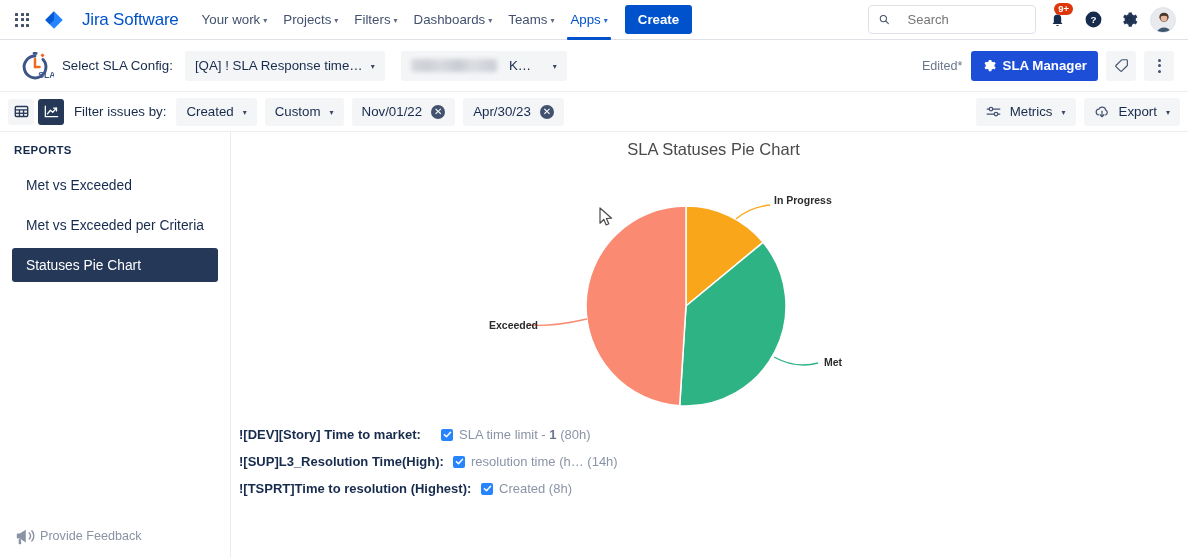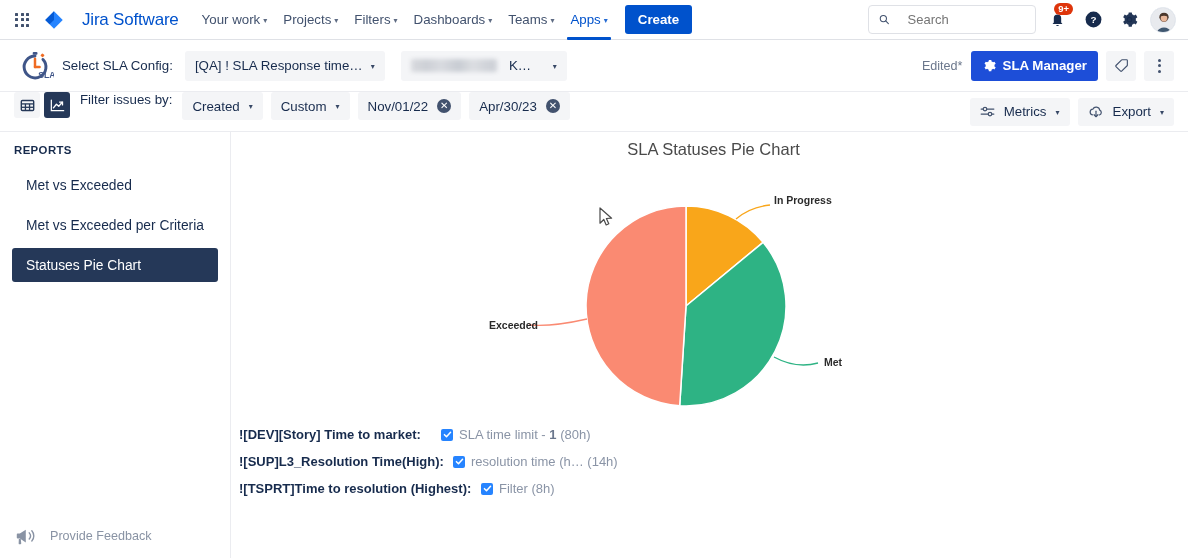--- a/index.html
+++ b/index.html
@@ -88,21 +88,21 @@
   .pillbtn.primary{ background:#1d4ed8; color:#fff; }
   .sqbtn{
     background:#f4f5f7; border:none; border-radius:3px; width:30px; height:30px;
     display:flex;align-items:center;justify-content:center;cursor:pointer;
   }
   .dots{ display:flex; flex-direction:column; gap:2.5px; align-items:center;}
   .dots i{ width:3px;height:3px;border-radius:50%;background:#42526e;display:block;}
 
   
   .filterbar{
-    height:40px; display:flex; padding:0 14px;
+    height:40px; display:flex; align-items:center; padding:0 8px;
     border-bottom:1px solid #ebecf0;
   }
   .viewtoggle{ display:flex; gap:4px; margin-right:10px;}
   .vbtn{
     width:26px;height:26px;border-radius:3px;background:#f4f5f7;
     display:flex;align-items:center;justify-content:center;cursor:pointer;
   }
   .vbtn.active{ background:#253858; }
   .filt-label{ font-size:13.3px; color:#172b4d; margin-right:10px; white-space:nowrap;}
   .chip{
@@ -126,21 +126,21 @@
   .sb-title{
     font-size:11.4px; font-weight:700; color:#172b4d; letter-spacing:.4px;
     padding:0 14px; margin-bottom:12px;
   }
   .sb-item{
     height:34px; display:flex; align-items:center; padding:0 14px; margin:0 12px 6px 12px;
     font-size:13.8px; color:#172b4d; border-radius:3px; cursor:pointer; white-space:nowrap;
   }
   .sb-item.active{ background:#253858; color:#fff; }
   .feedback{
-    position:absolute; left:14px; bottom:12px; display:flex; align-items:center; gap:10px;
+    position:absolute; left:14px; bottom:12px; display:flex; align-items:center; 
     font-size:12.6px; color:#8993a4; cursor:pointer;
   }
 
   .content{ flex:1; position:relative;margin-left:8px; }
   .chart-title{
     text-align:center; font-size:16.5px; color:#4a4a4a; padding-top:8px; font-weight:400;
   }
   .chart-area{ position:relative; width:100%; height:260px;}
   .chart-area svg{ display:block; margin:0 auto;}
 
@@ -460,17 +460,17 @@
         <span class="cval">resolution time (h… (14h)</span>
       </div>
 
       <div class="crow">
         <span class="cname" style="width:180px">![TSPRT]Time to resolution (Highest):</span>
         <span class="cbox" style="margin-left:62px">
           <svg width="9" height="9" viewBox="0 0 10 10">
             <path d="M1.6 5.2 3.9 7.5 8.4 2.6" fill="none" stroke="#fff" stroke-width="1.7" stroke-linecap="round" stroke-linejoin="round"></path>
           </svg>
         </span>
-        <span class="cval">Filter (8h)</span>
+        <span class="cval">Created (8h)</span>
       </div>
     </div>
   </div>
 </div>
 
 </body></html>

